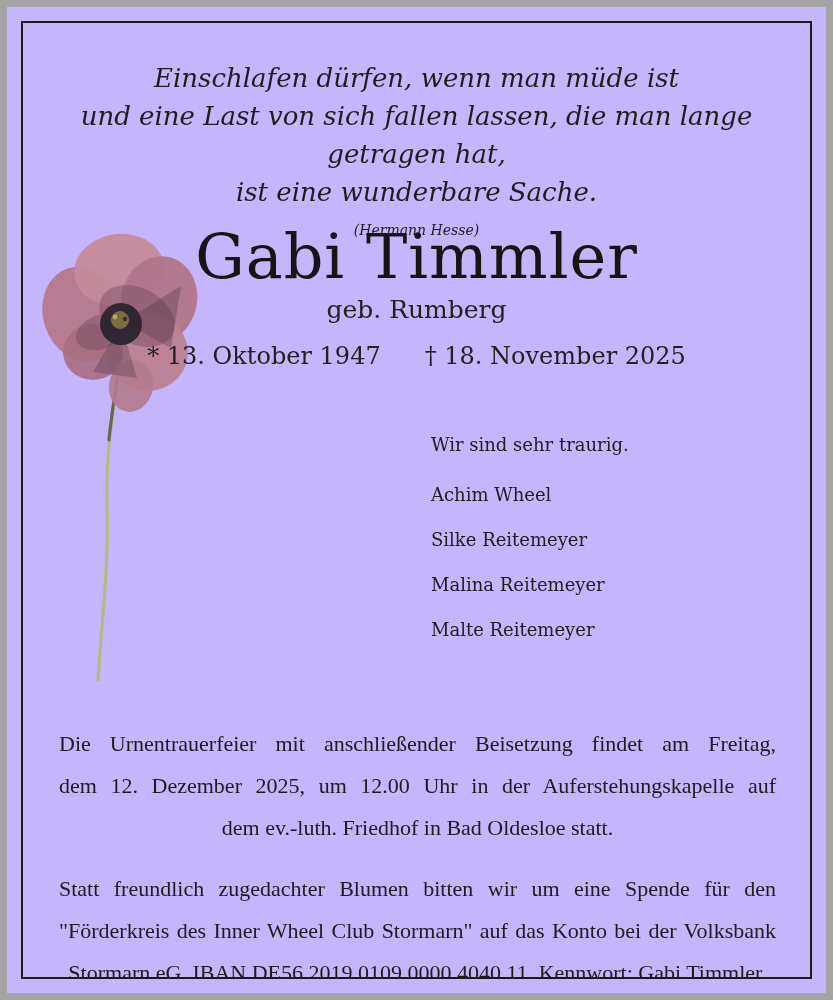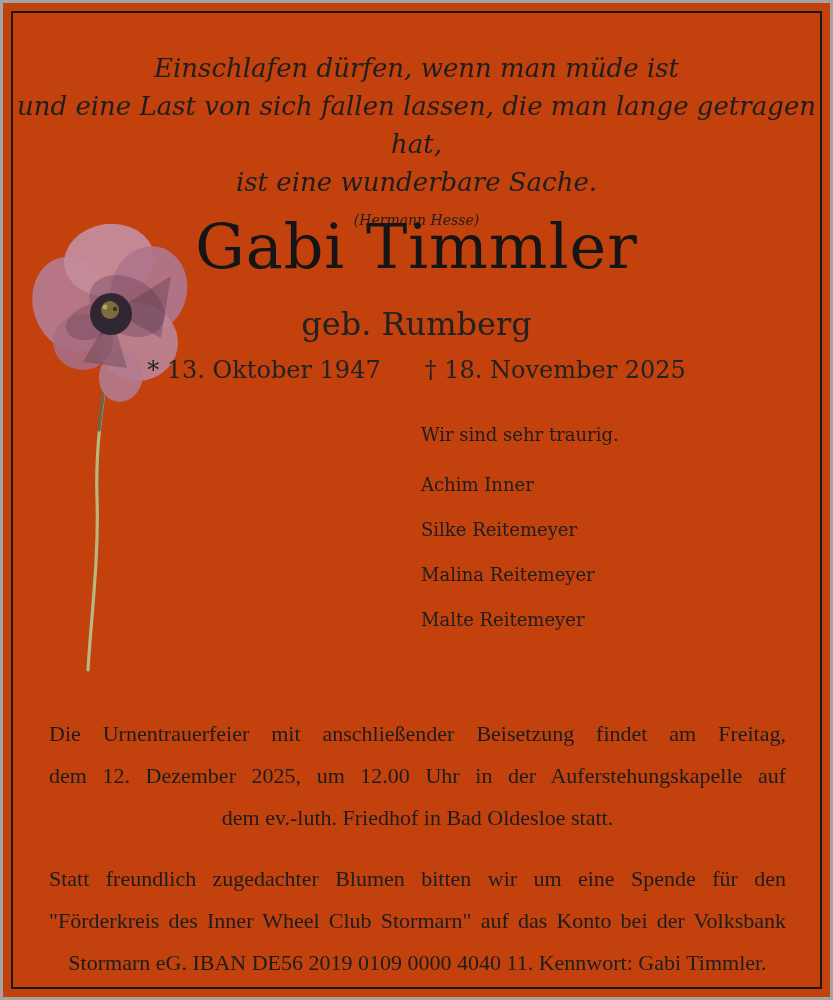--- a/index.html
+++ b/index.html
@@ -1,21 +1,21 @@
 <!DOCTYPE html>
 <html><head>
 <meta charset="utf-8">
 <style>
   html,body{margin:0;padding:0;background:#ffffff;}
   .page{
     width:833px;height:1000px;
     box-sizing:border-box;
-    border:3px solid #a3a3a3;
-    padding:8px;
-    background:#c2410c;
+    border:7px solid #a3a3a3;
+    padding:14px;
+    background:#c4b5fd;
     font-family:"DejaVu Serif", serif;
     color:#1d1d1d;
     position:relative;
   }
   .inner{
     position:relative;
     width:100%;height:100%;
     box-sizing:border-box;
     border:2px solid #1a1a1a;
     overflow:hidden;
@@ -36,21 +36,21 @@
     position:absolute;left:18px;top:205px;width:170px;height:470px;
   }
   
   .name-block{
     position:absolute;top:198px;left:0;right:0;text-align:center;
   }
   .name{
     font-size:62px;line-height:72px;color:#151515;letter-spacing:1px;
   }
   .birth-name{
-    font-size:32px;line-height:34px;margin-top:24px;color:#222222;
+    font-size:25px;line-height:34px;margin-top:0;color:#222222;
   }
   .dates{
     font-size:24px;line-height:34px;margin-top:12px;color:#222222;
   }
   .dates .death{margin-left:44px;}
   
   .mourners{
     position:absolute;left:408px;top:399px;
     font-size:18px;color:#1e1e1e;
   }
@@ -109,21 +109,21 @@
     <div class="name-block">
       <div class="name">Gabi Timmler</div>
       <div class="birth-name">geb. Rumberg</div>
       <div class="dates">
         <span class="birth">* 13. Oktober 1947</span><span class="death">† 18. November 2025</span>
       </div>
     </div>
 
     <div class="mourners">
       <div class="intro">Wir sind sehr traurig.</div>
-      <div class="first-name">Achim Inner</div>
+      <div class="first-name">Achim Wheel</div>
       <div>Silke Reitemeyer</div>
       <div>Malina Reitemeyer</div>
       <div>Malte Reitemeyer</div>
     </div>
 
     <div class="para para1">
       <div class="jline">Die Urnentrauerfeier mit anschließender Beisetzung findet am Freitag,</div>
       <div class="jline">dem 12. Dezember 2025, um 12.00 Uhr in der Auferstehungskapelle auf</div>
       <div class="lline">dem ev.-luth. Friedhof in Bad Oldesloe statt.</div>
     </div>

